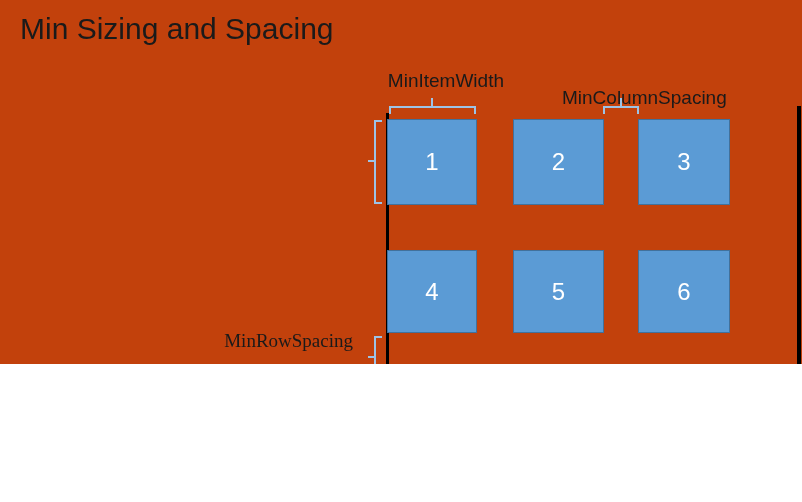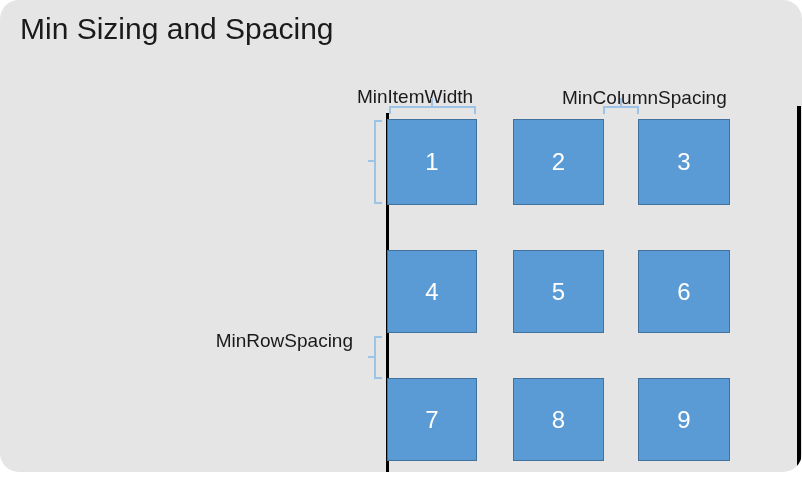--- a/index.html
+++ b/index.html
@@ -4,43 +4,42 @@
 <style>
   html, body {
     margin: 0;
     padding: 0;
     background: #ffffff;
     font-family: "Liberation Sans", sans-serif;
   }
   .canvas {
     position: relative;
     width: 802px;
-    height: 472px;
-    background: #e5e5e5;
+    height: 364px;
+    background: #c2410c;
     overflow: hidden;
-    border-radius: 19px;
   }
   .title {
     position: absolute;
     left: 20px;
     top: 12px;
     font-size: 30px;
     color: #1a1a1a;
     white-space: nowrap;
   }
   .lbl {
     position: absolute;
     font-size: 19px;
     color: #1a1a1a;
     white-space: nowrap;
   }
-  .lbl-min-item-width    { left: 341px; top: 70px;  width: 148px; text-align: center; margin-top: 16px; }
+  .lbl-min-item-width    { left: 356px; top: 70px;  width: 148px; text-align: right; }
   .lbl-min-col-spacing   { left: 562px; top: 70px;  width: 198px; text-align: left; margin-top: 17px; }
   .lbl-min-item-height   { left: 160px; top: 147px; width: 207px; text-align: right; }
-  .lbl-min-row-spacing   { left: 160px; top: 330px; width: 193px; text-align: right; }
+  .lbl-min-row-spacing   { left: 160px; top: 330px; width: 193px; text-align: right; font-family: Liberation Serif, serif; }
 
   
   .hbrace {
     position: absolute;
     height: 8px;
     border-top: 2px solid #9dc3e6;
     border-left: 2px solid #9dc3e6;
     border-right: 2px solid #9dc3e6;
     box-sizing: border-box;
   }

